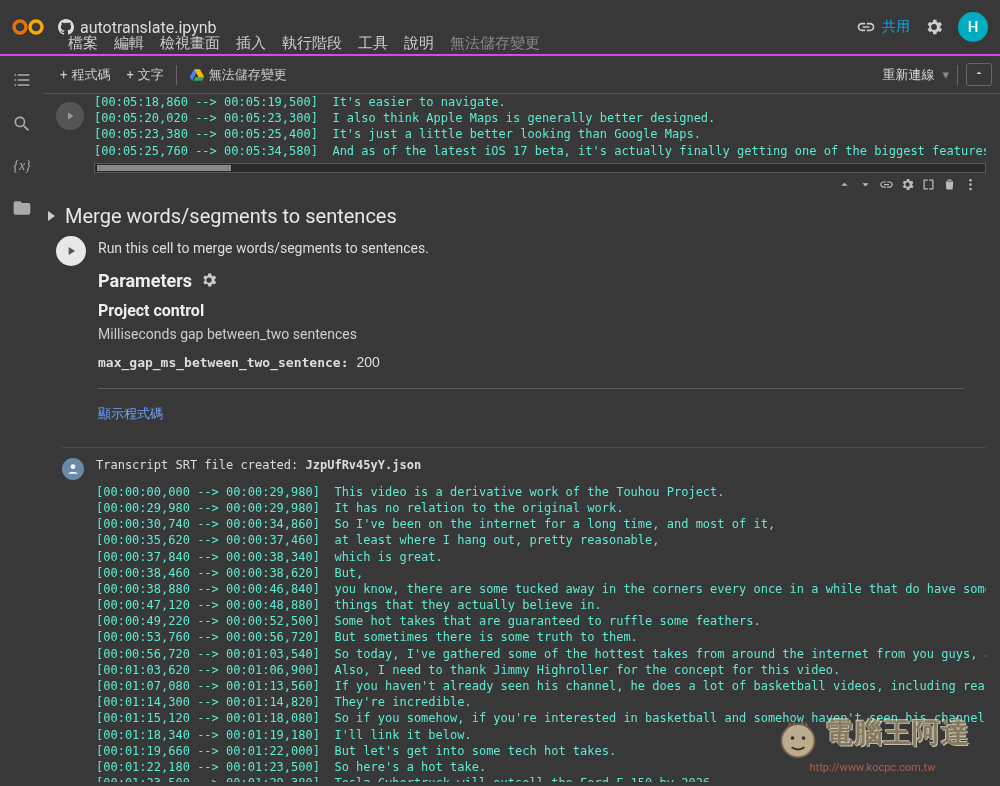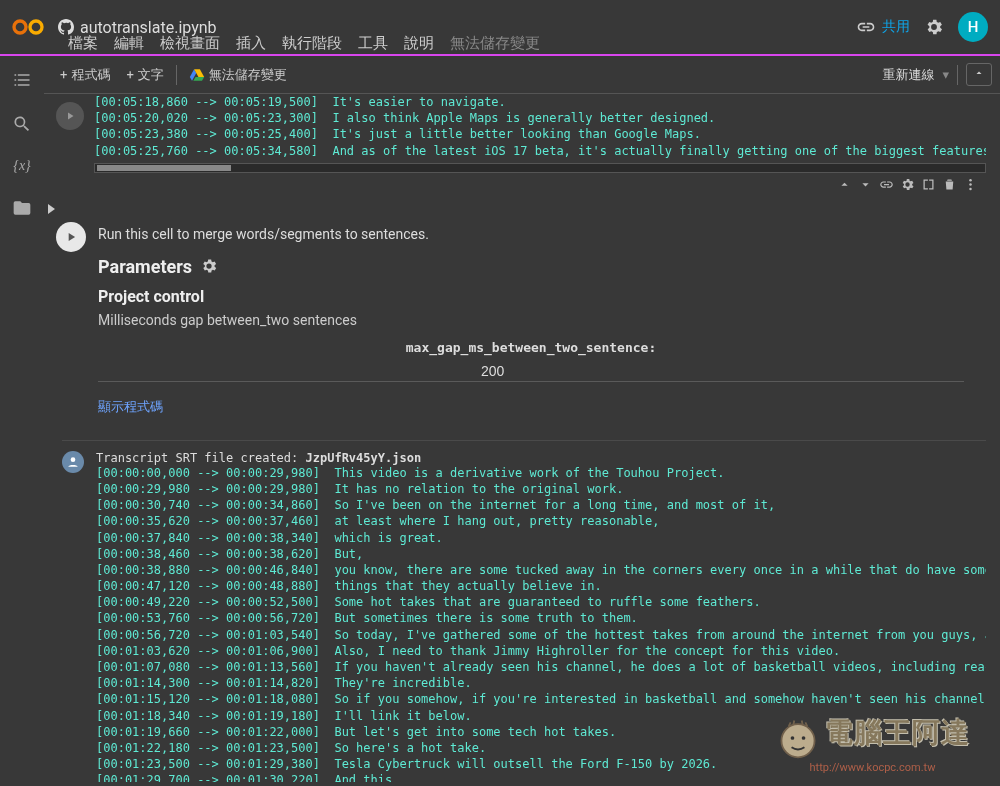--- a/index.html
+++ b/index.html
@@ -37,29 +37,29 @@
 .cell-toolbar svg { width: 15px; height: 15px; fill: #bbb; }
 .section-hdr { display: flex; align-items: center; gap: 10px; padding: 10px 14px 8px 4px; font-size: 20px; color: #e8e8e8; }
 .arrow-right { width: 0; height: 0; border-top: 5px solid transparent; border-bottom: 5px solid transparent; border-left: 7px solid #ccc; }
 .markdown-cell { margin-left: 50px; padding: 4px 20px 12px 4px; position: relative; }
 .play-white { position: absolute; left: -38px; top: 0px; width: 30px; height: 30px; border-radius: 50%; background: #e8e8e8; display: flex; align-items: center; justify-content: center; }
 .play-white svg { width: 14px; height: 14px; fill: #555; }
 .mdesc { font-size: 14px; color: #ddd; margin-bottom: 14px; }
 .mparams { font-size: 18px; font-weight: 700; color: #eee; margin-bottom: 10px; display: flex; align-items: center; gap: 8px; }
 .msub { font-size: 16px; font-weight: 700; color: #eee; margin-bottom: 6px; }
 .mdesc2 { font-size: 14px; color: #ccc; margin-bottom: 12px; }
-.param-row { display: flex; align-items: center; gap: 8px; border-bottom: 1px solid #5a5a5a; padding-bottom: 2px; margin-right: 12px; flex-direction: column; }
+.param-row { display: flex; align-items: flex-end; gap: 8px; border-bottom: 1px solid #5a5a5a; padding-bottom: 18px; margin-right: 12px; }
 .param-label { font-family: Consolas, monospace; font-size: 13px; font-weight: 700; color: #ddd; }
 .param-input { background: transparent; border: none; color: #ddd; font-size: 14px; outline: none; width: 100px; }
 .show-code { color: #6ea4ff; font-size: 13px; margin-top: 16px; display: inline-block; }
 .cell2 { margin: 12px 10px 0 18px; position: relative; border-top: 1px solid #4a4a4a; padding-top: 10px; }
 .bot-icon { position: absolute; left: 0px; top: 10px; width: 22px; height: 22px; border-radius: 50%; background: #6a8aaa; display: flex; align-items: center; justify-content: center; }
 .bot-icon svg { width: 14px; height: 14px; fill: #fff; }
 .cell2-content { margin-left: 34px; }
-.created-label { font-family: Consolas, monospace; font-size: 12px; color: #ddd; margin-bottom: 0; }
+.created-label { font-family: Consolas, monospace; font-size: 12px; color: #ddd; margin-bottom: 12px; }
 .created-label b { font-weight: 700; }
 .watermark { position: absolute; right: 30px; bottom: 12px; opacity: 0.7; pointer-events: none; }
 .watermark-text { font-size: 28px; font-weight: 900; color: #a8956d; text-shadow: 1px 1px 0 #fff8e0, -1px -1px 0 #fff8e0; letter-spacing: 1px; }
 .watermark-url { font-size: 11px; color: #e07050; text-align: center; }
 .watermark-face { width: 46px; height: 46px; display: inline-block; vertical-align: middle; }
 </style>
 </head>
 <body>
 
 <div class="header">
@@ -175,20 +175,21 @@
       </svg>
     <svg viewBox="0 0 24 24">
         <circle cx="12" cy="5" r="2"></circle>
         <circle cx="12" cy="12" r="2"></circle>
         <circle cx="12" cy="19" r="2"></circle>
       </svg>
   </div>
 
   <div class="section-hdr">
     <div class="arrow-right"></div>
+    <span>Merge words/segments to sentences</span>
   </div>
 
   <div class="markdown-cell">
     <div class="play-white">
         <svg viewBox="0 0 24 24">
           <path d="M8 5v14l11-7z"></path>
         </svg>
       </div>
     <div class="mdesc">Run this cell to merge words/segments to sentences.</div>
     <div class="mparams">

